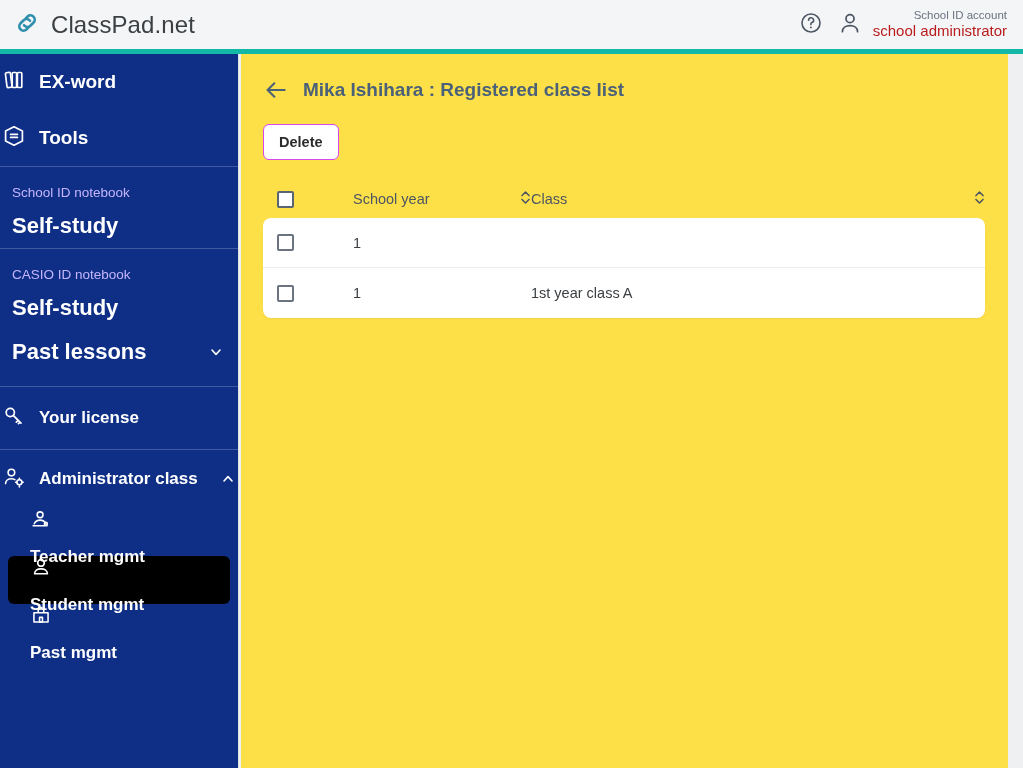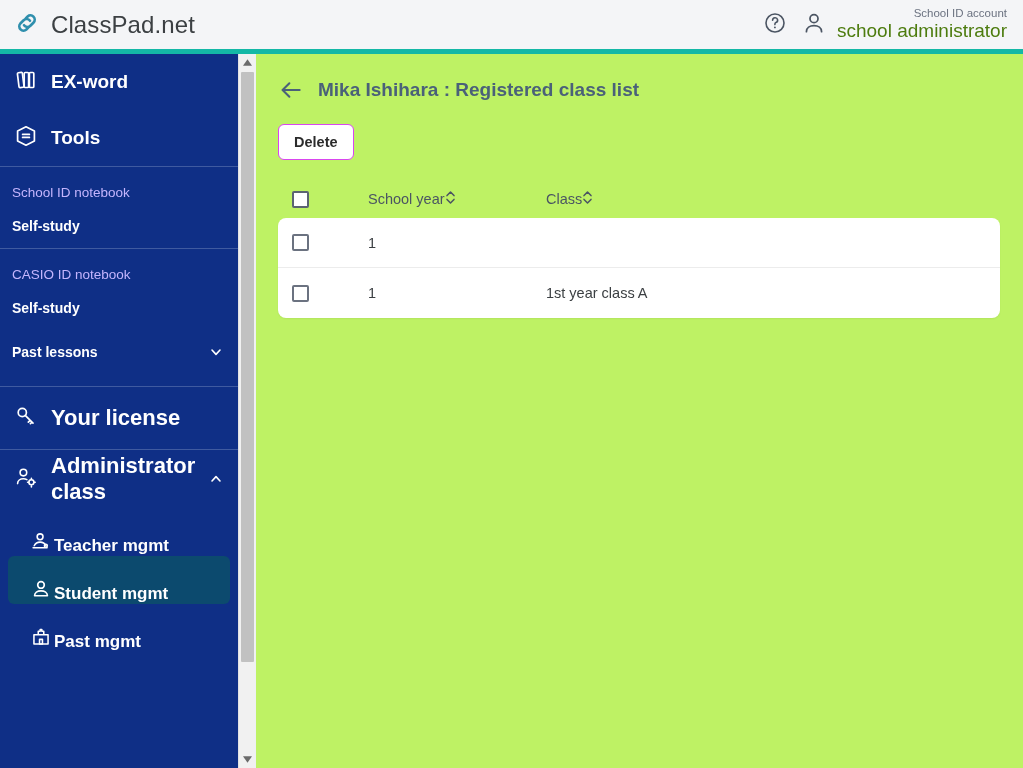--- a/index.html
+++ b/index.html
@@ -23,54 +23,54 @@
     font-size: 24px; color: #3c4043; letter-spacing: .1px;
   }
   .topbar-right {
     margin-left: auto; display: flex; align-items: center;
     gap: 14px; padding-right: 16px;
   }
   .help-icon { cursor: pointer; }
   .acct { display: flex; align-items: center; gap: 10px; }
   .acct-text { text-align: right; line-height: 1.18; }
   .acct-kind { font-size: 11.5px; color: #6b7280; }
-  .acct-name { font-size: 19px; color: #4d7c0f; }
+  .acct-name { font-size: 15px; color: #b91c1c; }
 
   
   .sidebar {
     position: absolute; top: 54px; left: 0;
     width: 238px; height: 714px;
     background: #0f2f86;
     overflow: hidden;
     color: #fff;
   }
   .sb-item {
     display: flex; align-items: center;
-    height: 56px; padding: 0 14px; gap: 13px;
+    height: 56px; padding: 0 2px; gap: 13px;
     cursor: pointer; position: relative;
   }
-  .sb-item .lbl { font-size: 22px; font-weight: bold; color: #fff; }
+  .sb-item .lbl { font-size: 17px; font-weight: bold; color: #fff; }
   .sb-top .lbl { font-size: 19px; }
   .sb-sep { height: 1px; background: #3f5aa0; margin: 0; }
   .sb-group-title {
     font-size: 13.5px; color: #c4b5fd;
     padding: 18px 14px 4px 12px;
   }
   .sb-plain {
     display: flex; align-items: center; justify-content: space-between;
     height: 44px; padding: 0 14px 0 12px; cursor: pointer;
   }
-  .sb-plain .lbl { font-size: 14px; font-weight: bold; color: #fff; }
+  .sb-plain .lbl { font-size: 22px; font-weight: bold; color: #fff; }
   .sb-sub {
-    display: flex; align-items: flex-end; gap: 2px;
+    display: flex; align-items: flex-start; gap: 13px;
     height: 48px; margin: 0 8px; padding-left: 22px;
-    border-radius: 6px; cursor: pointer;
+    border-radius: 6px; cursor: pointer; flex-direction: column;
   }
   .sb-sub .lbl { font-size: 17px; font-weight: bold; color: #fff; }
-  .sb-sub.active { background: #0c4a6e; }
+  .sb-sub.active { background: #000000; }
   .chev { width: 16px; height: 16px; flex: none; }
 
   
   .sb-scroll {
     position: absolute; top: 54px; left: 238px;
     width: 17px; height: 714px;
     background: #f1f1f1; border-left: 1px solid #e2e2e2;
   }
   .sb-arrow {
     position: absolute; left: 0; width: 17px; height: 17px;
@@ -79,23 +79,23 @@
   .sb-arrow.up { top: 0; }
   .sb-arrow.down { bottom: 0; }
   .sb-thumb {
     position: absolute; left: 2px; top: 18px;
     width: 13px; height: 590px;
     background: #c1c1c1; border-radius: 1px;
   }
 
   
   .main {
-    position: absolute; top: 54px; left: 256px;
+    position: absolute; top: 54px; left: 241px;
     width: 767px; height: 714px;
-    background: #bef264;
+    background: #fde047;
     padding: 18px 13px 0 22px;
   }
   .page-head { display: flex; align-items: center; gap: 14px; height: 36px; }
   .back-btn { cursor: pointer; display: flex; align-items: center; }
   .page-title { font-size: 19px; color: #4a6179; }
 
   .toolbar { margin-top: 16px; }
   .btn-delete {
     background: #fff; border: 1px solid #d946ef; border-radius: 6px;
     padding: 9px 15px; font-size: 14.5px; font-weight: bold;
@@ -106,20 +106,21 @@
   
   .tbl { margin-top: 20px; width: 722px; }
   .tbl-head {
     display: flex; align-items: center; height: 38px;
     padding: 0 0 0 0;
   }
   .th {
     font-size: 14.5px; color: #4b5563;
     display: flex; align-items: center; gap: 0;
     cursor: pointer;
+    justify-content: space-between;
   }
   .col-chk { width: 90px; display: flex; align-items: center; padding-left: 14px; }
   .col-year { width: 178px; }
   .col-class { flex: 1; }
 
   .tbl-body {
     background: #fff; border-radius: 8px; overflow: hidden;
     box-shadow: 0 1px 2px rgba(0,0,0,.06);
   }
   .tr {

